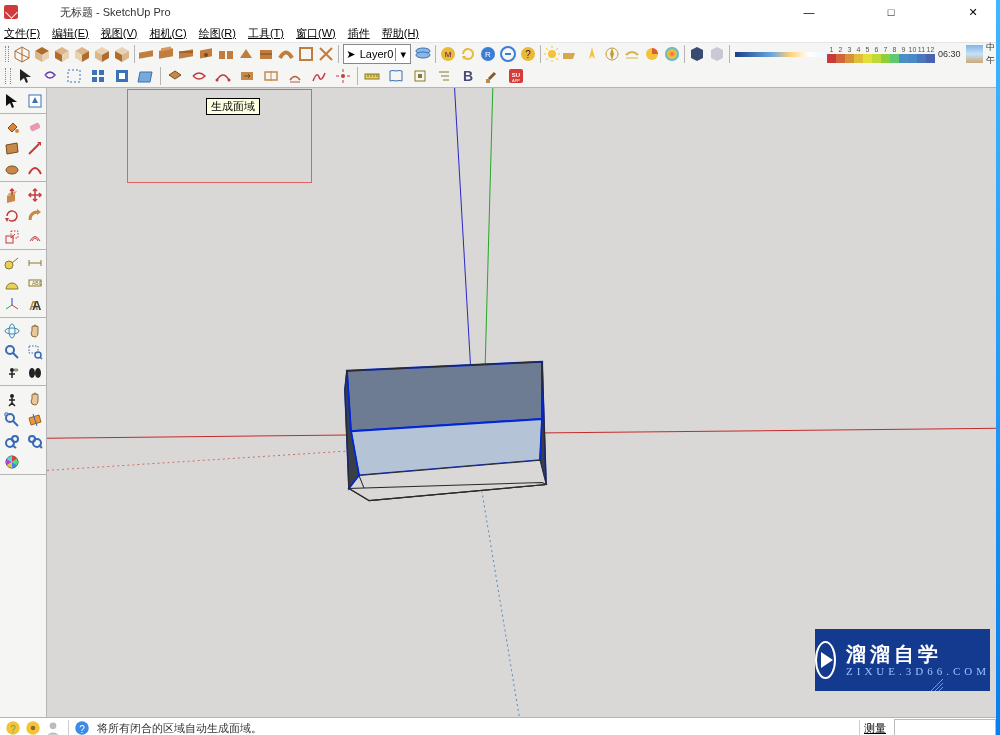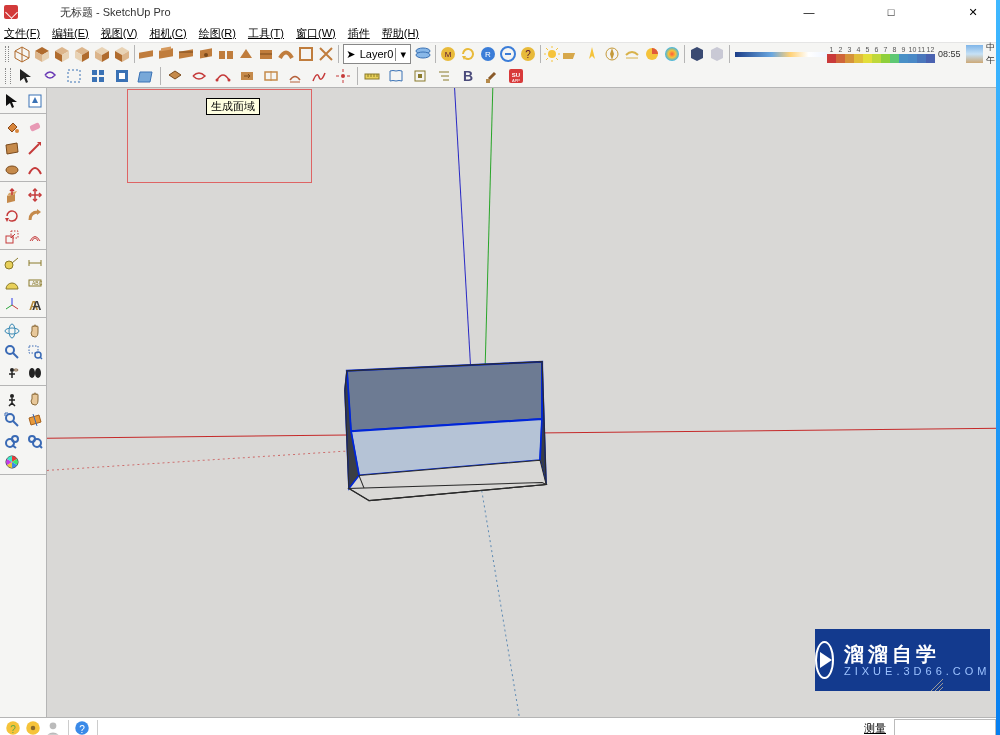--- a/index.html
+++ b/index.html
@@ -39,21 +39,21 @@
   .pal-sw .n{font-size:7px;line-height:8px;color:#555;}
   .time-lbl{font-size:9px;margin:0 3px;color:#333;}
   .sky{width:38px;height:18px;background:linear-gradient(180deg,#7fb5e8 0%,#c6e1f6 50%,#cda977 100%);margin-left:2px;}
   .sun-bar{width:200px;height:5px;background:linear-gradient(90deg,#1c3e88 0%, #6aa7e0 40%, #ffd177 60%, #ffffff 80%, #eef4ff 100%);margin-left:4px;}
   
   .workspace{position:relative;height:calc(735px - 24px - 18px - 44px - 20px);display:flex;}
   .left-toolstack{width:46px;background:#f5f5f3;border-right:1px solid #b5b5b5;display:flex;flex-direction:column;}
   .left-toolstack .section{border-bottom:1px solid #b5b5b5;padding:2px 0;}
   .left-toolstack .row{display:flex;}
   .left-toolstack .tbtn{width:21px;height:21px;}
-  .viewport{flex:1;position:relative;background:var(--viewport-bg);overflow:hidden;}
+  .viewport{flex:1;position:relative;background:var(--viewport-bg);overflow:hidden;font-family:Liberation Serif, serif;}
   
   .red-rect{position:absolute;left:80px;top:1px;width:183px;height:92px;border:1px solid #de6464;pointer-events:none;}
   .tooltip{position:absolute;left:159px;top:10px;background:var(--tooltip-bg);border:1px solid var(--tooltip-border);padding:0 4px;font-size:11px;}
   
   .scene{position:absolute;inset:0;}
   
   .watermark{position:absolute;right:10px;bottom:26px;width:175px;height:62px;background:#133a8e;display:flex;align-items:center;color:#fff;box-sizing:border-box;}
   .watermark .play{width:34px;height:34px;border:2px solid #fff;border-radius:50%;display:flex;align-items:center;justify-content:center;margin-right:10px;}
   .watermark .play::after{content:"";border-style:solid;border-width:8px 0 8px 12px;border-color:transparent transparent transparent #fff;margin-left:3px;}
   .watermark .txt{display:flex;flex-direction:column;line-height:1.1;}
@@ -359,21 +359,21 @@
         </div>
         <div class="pal-sw">
           <div class="n">11</div>
           <div class="c" style="background: rgb(74, 119, 188);"></div>
         </div>
         <div class="pal-sw">
           <div class="n">12</div>
           <div class="c" style="background: rgb(74, 98, 176);"></div>
         </div>
       </div>
-    <span class="time-lbl">08:55</span>
+    <span class="time-lbl">06:30</span>
     <div class="sky"></div>
     <span class="time-lbl">中午</span>
   </div>
 
   <div class="tool-row">
     <span class="grip"></span>
     <div class="tbtn">
         <svg viewBox="0 0 18 18">
           <polygon points="3,2 3,14 7,11 9,16 11,15 9,10 14,10" fill="#222"></polygon>
         </svg>
@@ -843,18 +843,19 @@
         <path d="M3 14 Q8 10 13 14" fill="#bbb"></path>
       </svg>
     </div>
   <span class="sep"></span>
   <div class="sbtn">
       <svg viewBox="0 0 16 16">
         <circle cx="8" cy="8" r="6" fill="#3a8ae8"></circle>
         <text x="8" y="12" text-anchor="middle" font-size="9" fill="#fff">?</text>
       </svg>
     </div>
+  <span class="hint">将所有闭合的区域自动生成面域。</span>
   <span class="sep"></span>
   <span class="measure-label">测量</span>
   <div class="measure-box"></div>
 </div>
 
 <div class="right-edge"></div>
 
 </body></html>

